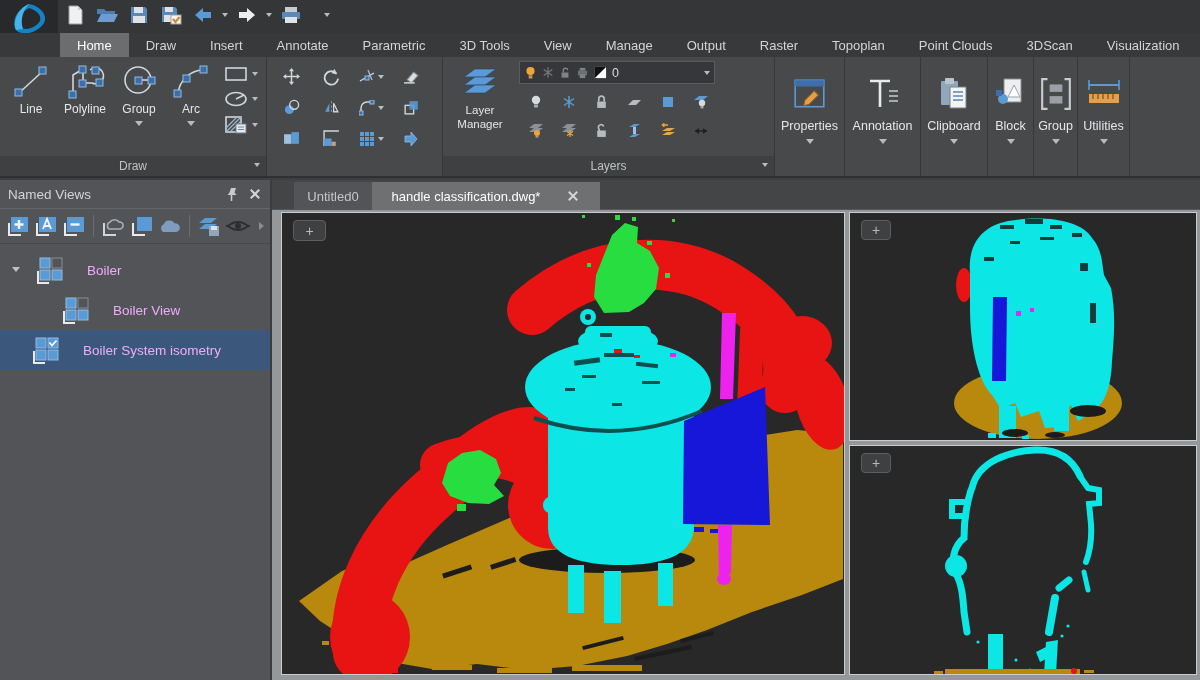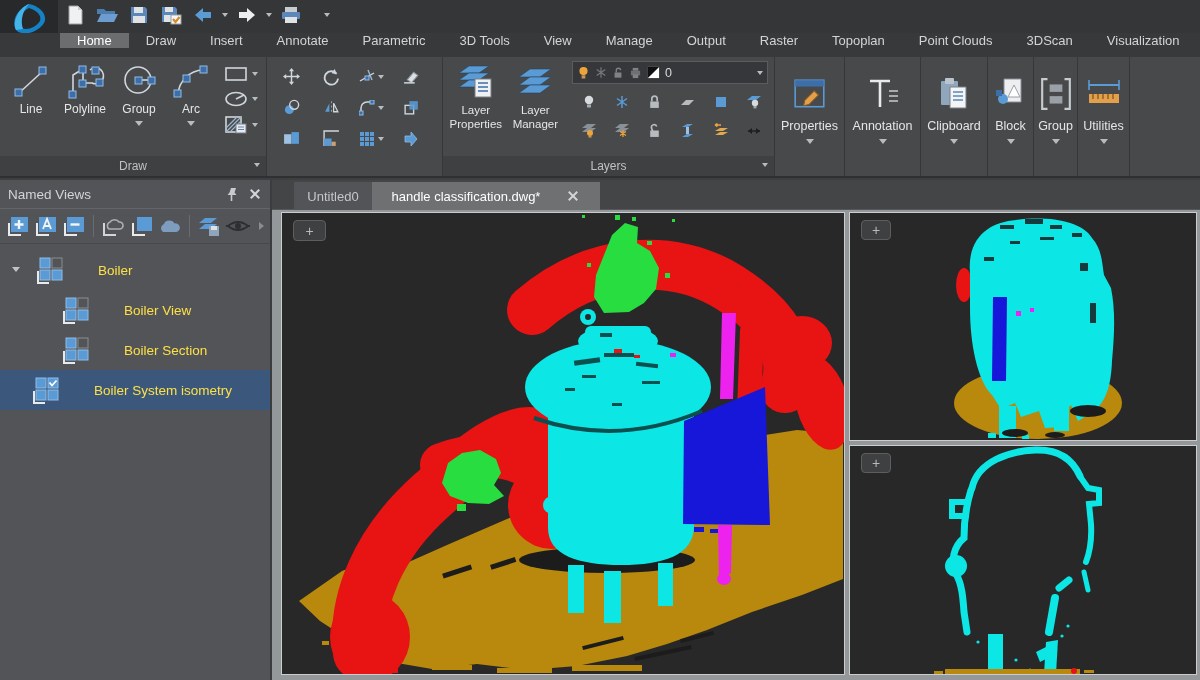--- a/index.html
+++ b/index.html
@@ -10,21 +10,21 @@
   
   #topbar { position:absolute; left:0; top:0; width:1200px; height:33px; background:#343638; }
   #logo { position:absolute; left:0; top:0; width:58px; height:57px; background:#27292b; display:flex; align-items:flex-start; justify-content:center; padding-top:2px; }
   #qat { position:absolute; left:62px; top:2px; display:flex; align-items:center; gap:6px; }
   .qat-btn { width:26px; height:26px; display:flex; align-items:center; justify-content:center; border-radius:2px; }
   .caret { width:0; height:0; border-left:4px solid transparent; border-right:4px solid transparent; border-top:5px solid #b9bcbe; display:inline-block; }
   .caret.sm { border-left-width:3px; border-right-width:3px; border-top-width:4px; }
 
   
   #tabrow { position:absolute; left:0; top:33px; width:1200px; height:24px; background:#38393b; display:flex; padding-left:60px; }
-  .rtab { height:15px; padding:0 17px; display:flex; align-items:center; font-size:13px; color:#d2d4d6; white-space:nowrap; cursor:default; }
+  .rtab { height:24px; padding:0 17px; display:flex; align-items:center; font-size:13px; color:#d2d4d6; white-space:nowrap; cursor:default; }
   .rtab.active { background:#6b6d6f; color:#ffffff; }
 
   
   #ribbon { position:absolute; left:0; top:57px; width:1200px; height:121px; background:#47494b; display:flex; border-bottom:2px solid #2e3032; }
   .panel { position:relative; height:119px; border-right:1px solid #353739; display:flex; flex-direction:column; }
   .panel-body { flex:1; display:flex; align-items:flex-start; padding:4px 4px 0 4px; }
   .panel-footer { height:20px; background:#3e4042; display:flex; align-items:center; justify-content:center; font-size:12px; color:#bfc2c4; position:relative; }
   .panel-footer .caret { position:absolute; right:6px; top:7px; }
   .bigbtn { width:54px; display:flex; flex-direction:column; align-items:center; padding-top:2px; }
   .bigbtn .lbl { font-size:12px; color:#e4e6e8; margin-top:3px; white-space:nowrap; }
@@ -43,21 +43,21 @@
 
   
   #left-panel { position:absolute; left:0; top:180px; width:272px; height:500px; background:#525457; border-right:2px solid #3a3c3e; }
   #lp-header { height:28px; display:flex; align-items:center; padding:8px 8px; color:#d2d4d6; font-size:13.5px; }
   #lp-header .spacer { flex:1; }
   #lp-toolbar { height:36px; display:flex; align-items:center; gap:4px; padding:0 6px; border-top:1px solid #63656a; border-bottom:1px solid #46484a; }
   .lp-sep { width:1px; height:22px; background:#6a6c70; margin:0 3px; }
   .lp-ico { width:26px; height:26px; display:flex; align-items:center; justify-content:center; }
   #tree { padding-top:6px; }
   .trow { height:40px; display:flex; align-items:center; position:relative; cursor:default; }
-  .trow .tlabel { font-size:13.5px; color:#fde047; margin-left:32px; }
+  .trow .tlabel { font-size:13.5px; color:#f0abfc; margin-left:21px; }
   .trow.selected { background:#3b587c; }
   .expander { position:absolute; left:12px; top:17px; width:0; height:0; border-left:4px solid transparent; border-right:4px solid transparent; border-top:5px solid #c0c3c5; }
   .x-close { position:relative; width:14px; height:14px; }
   .x-close::before,.x-close::after { content:""; position:absolute; left:1px; top:6px; width:12px; height:2px; background:#d2d4d6; }
   .x-close::before { transform:rotate(45deg);} .x-close::after { transform:rotate(-45deg);}
 
   
   #doc-bar { position:absolute; left:272px; top:180px; width:928px; height:30px; background:#434547; border-bottom:1px solid #55575a; }
   .dtab { position:absolute; top:2px; height:28px; display:flex; align-items:center; justify-content:center; font-size:13px; }
   #dtab-0 { left:22px; width:78px; background:#525457; color:#c4c6c8; }
@@ -323,32 +323,20 @@
             <svg width="18" height="18" viewBox="0 0 18 18">
               <path d="M3,6 h6 V2 l6,7 -6,7 v-4 H3 z" fill="#5b9bd5" stroke="#8fbbe6" stroke-width="0.8"></path>
             </svg>
           </div>
         </div>
       </div>
     </div>
 
     <div class="panel" style="width:332px">
       <div class="panel-body">
-        <div class="bigbtn" style="width:62px">
-          <svg width="42" height="38" viewBox="0 0 42 38">
-            <g fill="#5b9bd5" stroke="#27455f" stroke-width="0.6">
-              <polygon points="4,10 14,3 34,3 24,10"></polygon>
-                <polygon points="4,17 14,10 34,10 24,17"></polygon>
-                <polygon points="4,24 14,17 34,17 24,24"></polygon>
-            </g>
-            <rect x="20" y="16" width="16" height="18" fill="#eef0f2" stroke="#7a8088"></rect>
-            <path d="M23,20 h10 M23,24 h10 M23,28 h10" stroke="#3e6ea8" stroke-width="1.6"></path>
-          </svg>
-          <span class="lbl" style="font-size:11.5px;line-height:1.2;text-align:center;white-space:normal">Layer Properties</span>
-        </div>
         <div class="bigbtn" style="width:66px">
           <svg width="42" height="38" viewBox="0 0 42 38">
             <g fill="#5b9bd5" stroke="#27455f" stroke-width="0.6">
               <polygon points="5,14 16,6 37,6 26,14"></polygon>
                 <polygon points="5,22 16,14 37,14 26,22"></polygon>
                 <polygon points="5,30 16,22 37,22 26,30"></polygon>
             </g>
           </svg>
           <span class="lbl" style="font-size:11.5px;line-height:1.2;text-align:center;white-space:normal">Layer Manager</span>
         </div>
@@ -626,30 +614,20 @@
       <div class="trow">
         <svg width="30" height="28" viewBox="0 0 30 28" style="margin-left:62px">
           <rect x="4" y="2" width="10" height="10" fill="#5b9bd5" stroke="#8fbbe6"></rect>
           <rect x="16" y="2" width="10" height="10" fill="none" stroke="#8a8d90"></rect>
           <rect x="4" y="14" width="10" height="10" fill="#5b9bd5" stroke="#8fbbe6"></rect>
           <rect x="16" y="14" width="10" height="10" fill="#5b9bd5" stroke="#8fbbe6"></rect>
           <path d="M2,15 V27 H13" stroke="#e8eaec" stroke-width="2" fill="none"></path>
         </svg>
         <span class="tlabel">Boiler View</span>
       </div>
-      <div class="trow">
-        <svg width="30" height="28" viewBox="0 0 30 28" style="margin-left:62px">
-          <rect x="4" y="2" width="10" height="10" fill="#5b9bd5" stroke="#8fbbe6"></rect>
-          <rect x="16" y="2" width="10" height="10" fill="none" stroke="#8a8d90"></rect>
-          <rect x="4" y="14" width="10" height="10" fill="#5b9bd5" stroke="#8fbbe6"></rect>
-          <rect x="16" y="14" width="10" height="10" fill="#5b9bd5" stroke="#8fbbe6"></rect>
-          <path d="M2,15 V27 H13" stroke="#e8eaec" stroke-width="2" fill="none"></path>
-        </svg>
-        <span class="tlabel">Boiler Section</span>
-      </div>
       <div class="trow selected">
         <svg width="30" height="28" viewBox="0 0 30 28" style="margin-left:32px">
           <rect x="4" y="2" width="10" height="10" fill="#5b9bd5" stroke="#8fbbe6"></rect>
           <rect x="16" y="2" width="10" height="10" fill="#5b9bd5" stroke="#8fbbe6"></rect>
           <path d="M17.5,6.5 l2.5,3 4.5,-5" stroke="#ffffff" stroke-width="1.8" fill="none"></path>
           <rect x="4" y="14" width="10" height="10" fill="#5b9bd5" stroke="#8fbbe6"></rect>
           <rect x="16" y="14" width="10" height="10" fill="#5b9bd5" stroke="#8fbbe6"></rect>
           <path d="M2,15 V27 H13" stroke="#e8eaec" stroke-width="2" fill="none"></path>
         </svg>
         <span class="tlabel">Boiler System isometry</span>

